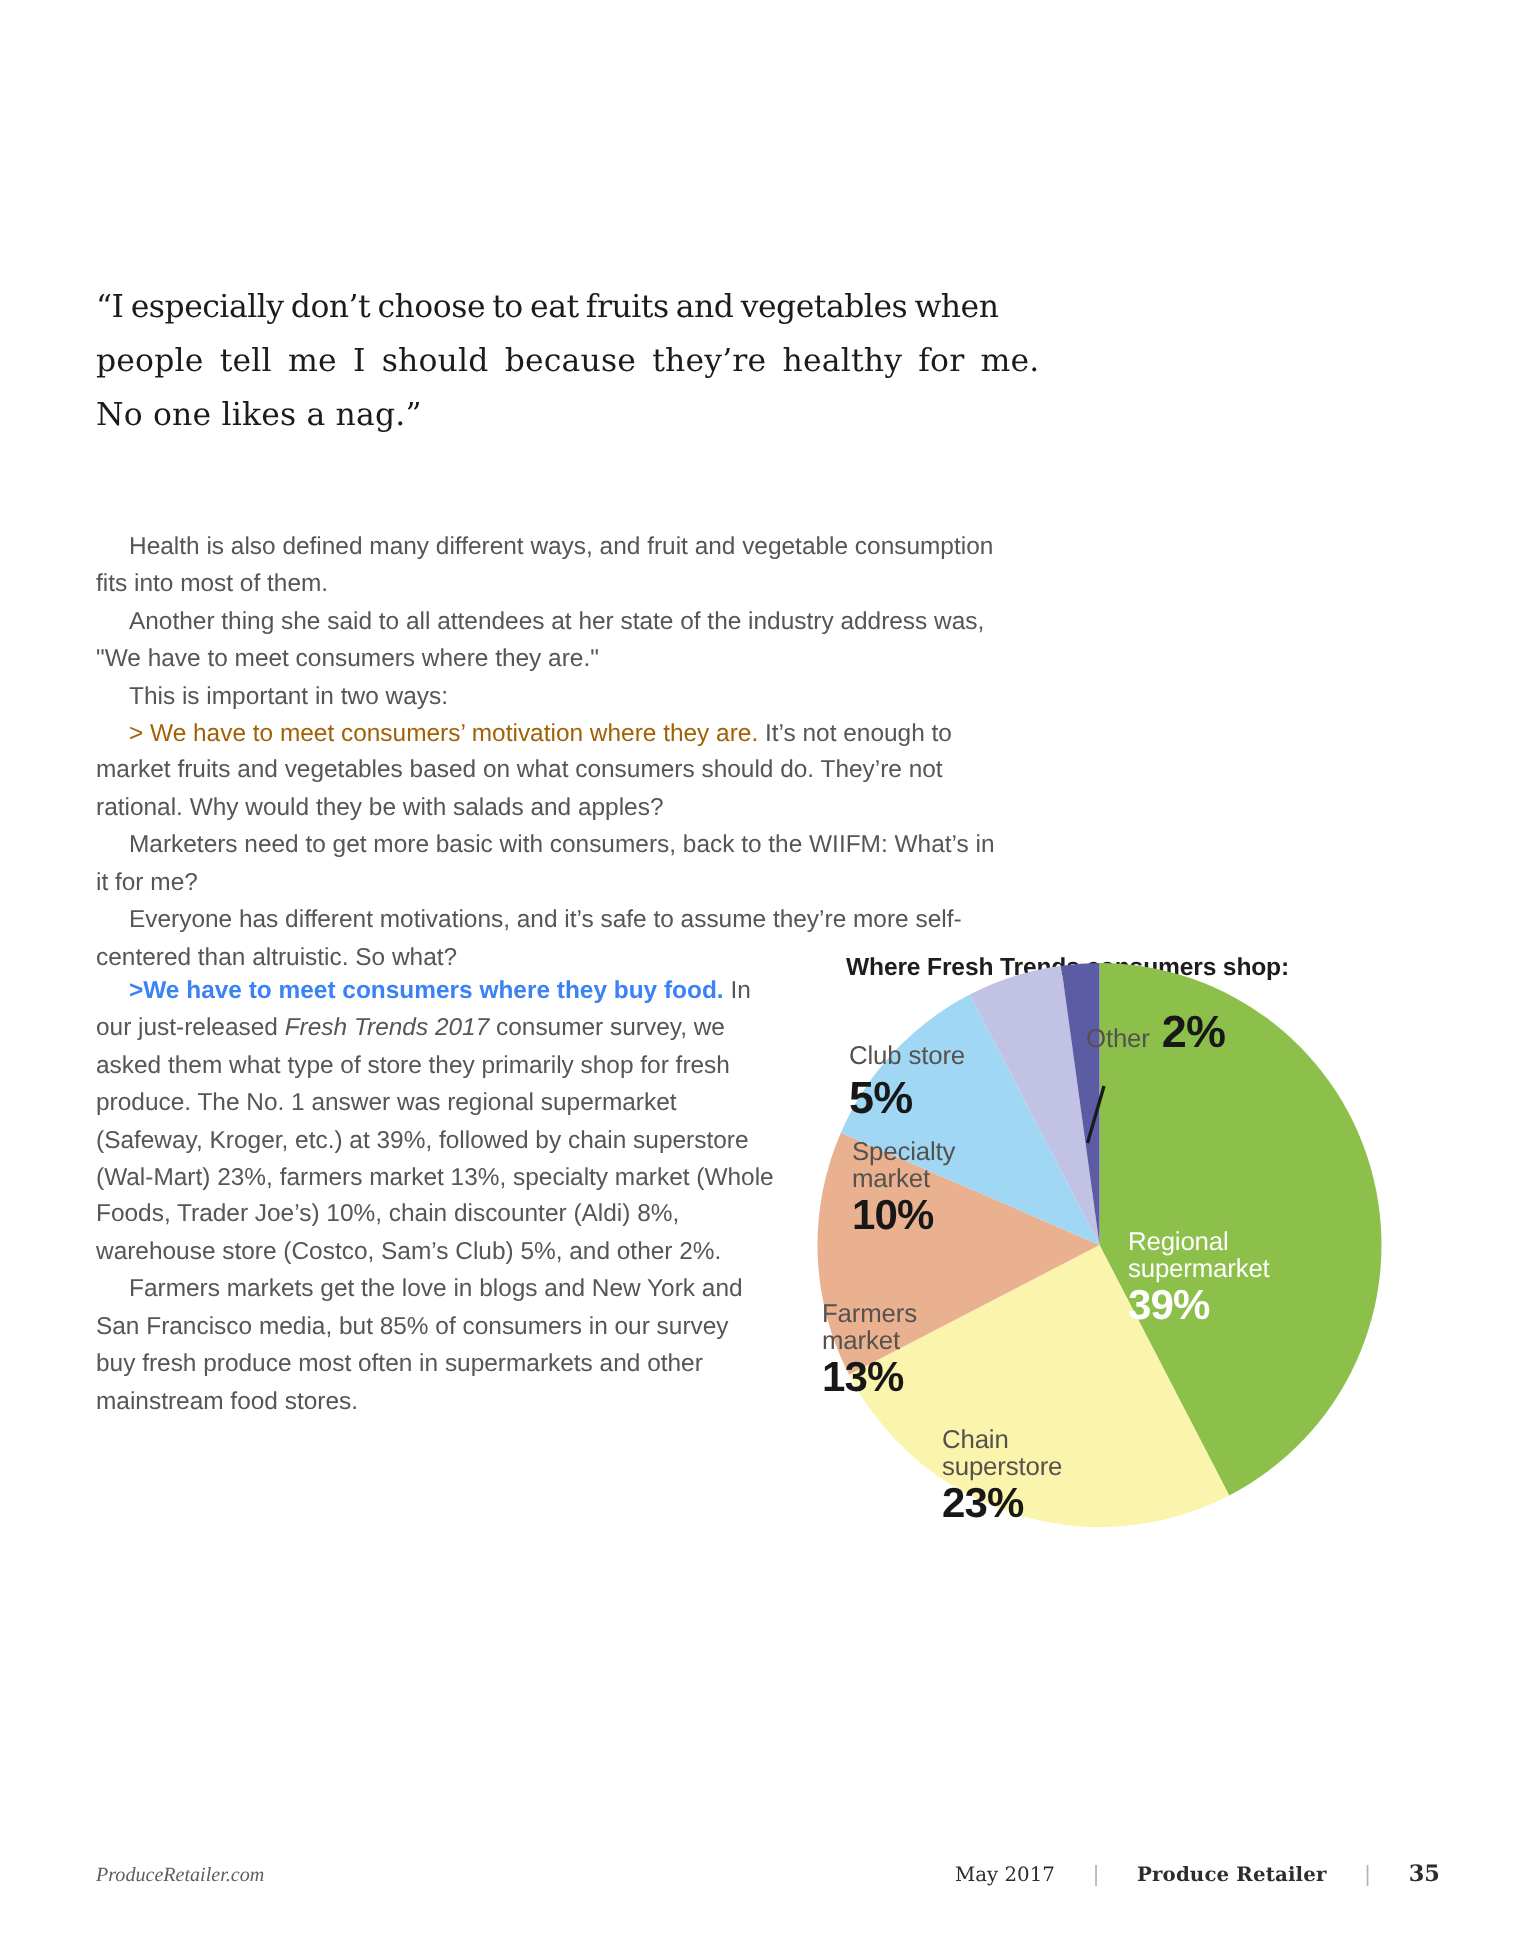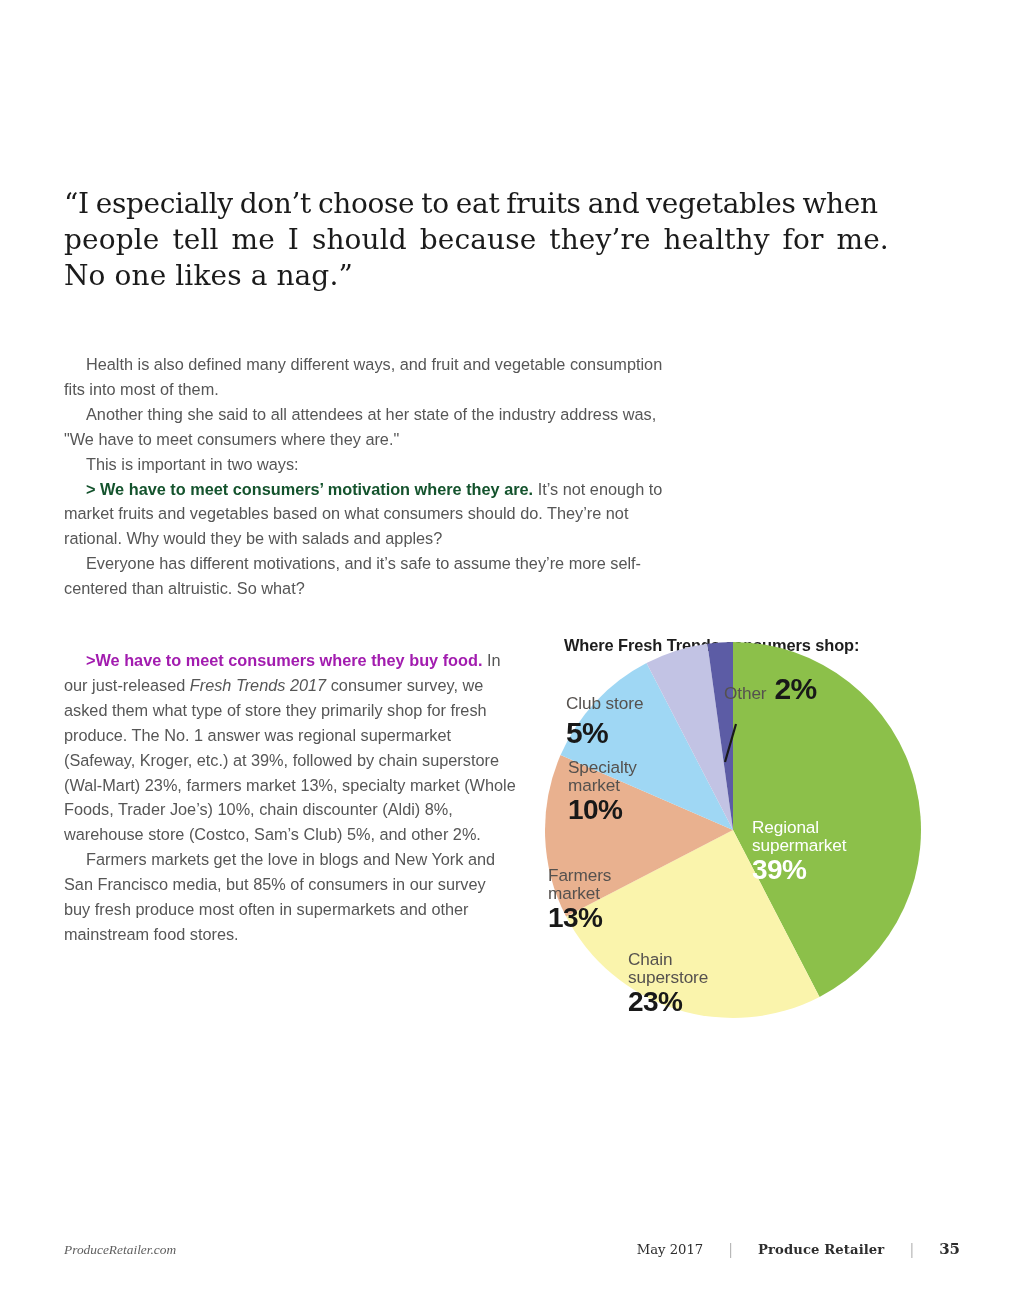--- a/index.html
+++ b/index.html
@@ -21,21 +21,21 @@
     overflow: hidden;
   }
 
   
   .pullquote {
     position: absolute;
     left: 64px;
     top: 186px;
     width: 606px;
     font-family: "DejaVu Serif", serif;
-    font-size: 28px;
+    font-size: 21px;
     line-height: 36px;
     color: #1b1b1b;
     letter-spacing: 0.1px;
   }
   .pq-line { display: block; white-space: nowrap; }
   .pq-line.tight { letter-spacing: -0.35px; word-spacing: -1.5px; }
   .pq-line.l2 { word-spacing: 4.0px; }
 
   
   .col-left {
@@ -46,41 +46,41 @@
     font-size: 16.3px;
     line-height: 24.9px;
     color: #565656;
     text-align: left;
   }
   .col-left p {
     margin: 0;
     text-indent: 22px;
   }
   .col-left b, .col-left strong {
-    color: #14532d;
-    font-weight: bold;
+    color: #a16207;
+    font-weight: normal;
     text-align: center;
   }
 
   
   .col-left-narrow {
     position: absolute;
     left: 64px;
     top: 648px;
     width: 452px;
     font-size: 16.3px;
     line-height: 24.9px;
     color: #565656;
   }
   .col-left-narrow p {
     margin: 0;
     text-indent: 22px;
   }
   .col-left-narrow b, .col-left-narrow strong {
-    color: #a21caf;
+    color: #3b82f6;
     font-weight: bold;
   }
   .col-left-narrow i, .col-left-narrow em { font-style: italic; }
   .pr-mark {
     font-family: "DejaVu Serif", serif;
     font-weight: bold;
     color: #111;
     font-size: 16px;
     letter-spacing: 0.3px;
   }
@@ -197,20 +197,21 @@
     <span class="pq-line tight">“I especially don’t choose to eat fruits and vegetables when</span>
     <span class="pq-line l2">people tell me I should because they’re healthy for me.</span>
     <span class="pq-line">No one likes a nag.”</span>
   </div>
 
   <div class="col-left">
     <p>Health is also defined many different ways, and fruit and vegetable consumption fits into most of them.</p>
     <p>Another thing she said to all attendees at her state of the industry address was, "We have to meet consumers where they are."</p>
     <p>This is important in two ways:</p>
     <p><b>&gt; We have to meet consumers’ motivation where they are.</b><span> It’s not enough to market fruits and vegetables based on what consumers should do. They’re not rational. Why would they be with salads and apples?</span></p>
+    <p>Marketers need to get more basic with consumers, back to the WIIFM: What’s in it for me?</p>
     <p>Everyone has different motivations, and it’s safe to assume they’re more self-centered than altruistic. So what?</p>
   </div>
 
   <div class="col-left-narrow">
     <p><b>&gt;We have to meet consumers where they buy food.</b><span> In our just-released </span><i>Fresh Trends 2017</i><span> consumer survey, we asked them what type of store they primarily shop for fresh produce. The No. 1 answer was regional supermarket (Safeway, Kroger, etc.) at 39%, followed by chain superstore (Wal-Mart) 23%, farmers market 13%, specialty market (Whole Foods, Trader Joe’s) 10%, chain discounter (Aldi) 8%, warehouse store (Costco, Sam’s Club) 5%, and other 2%.</span></p>
     <p>Farmers markets get the love in blogs and New York and San Francisco media, but 85% of consumers in our survey buy fresh produce most often in supermarkets and other mainstream food stores.</p>
   </div>
 
   <div class="chart-block">
 

